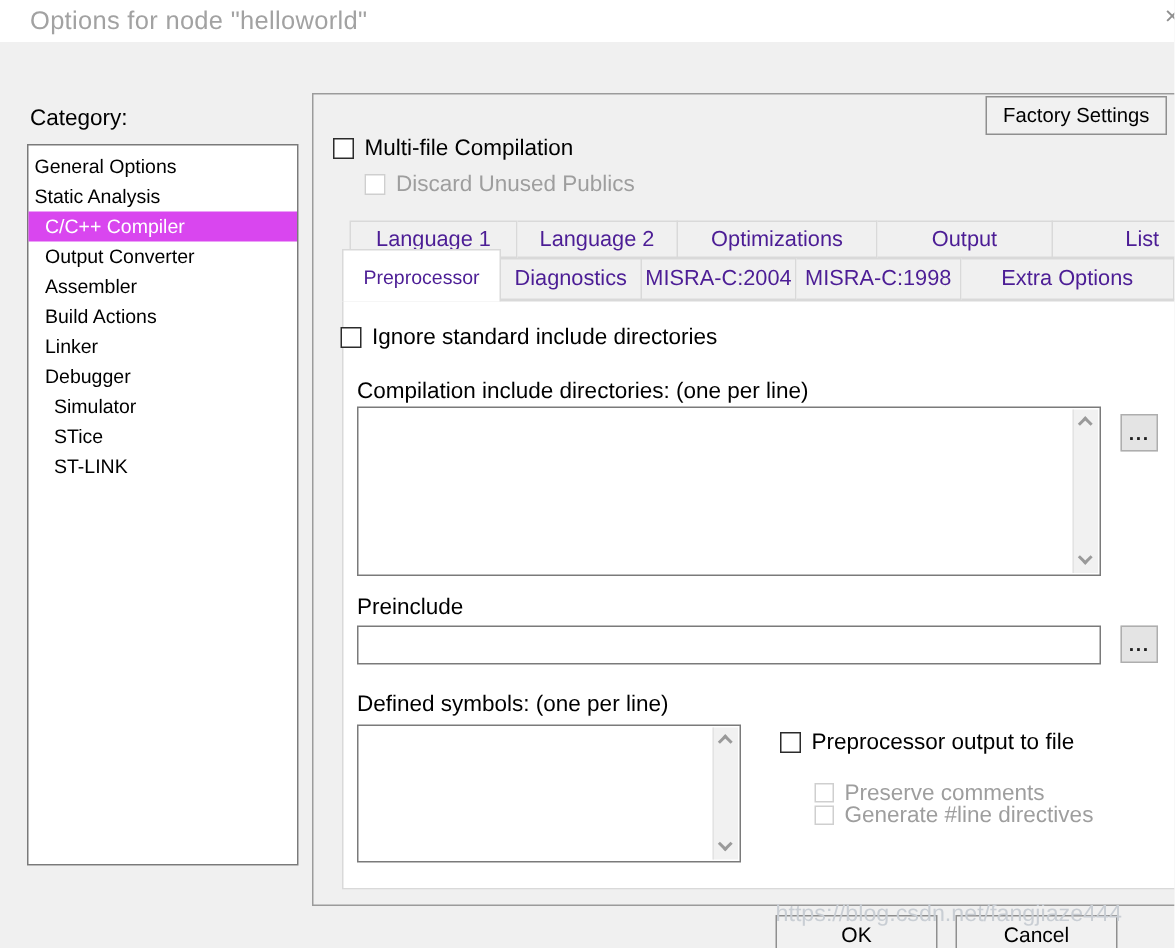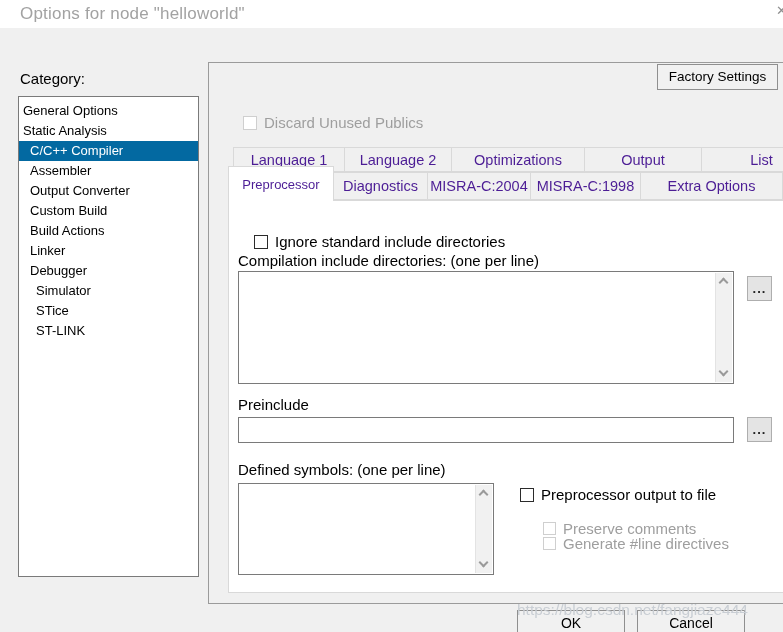--- a/index.html
+++ b/index.html
@@ -11,21 +11,21 @@
   .titlebar .title { position:absolute; left:20px; top:4px; font-size:17px; color:#a2a2a2; letter-spacing:.2px; }
   .titlebar .close { position:absolute; left:776px; top:3px; font-size:13px; color:#8f8f8f; cursor:default; }
 
   
   .category-label { position:absolute; left:20px; top:70px; font-size:15px; color:#000; }
   .listbox { position:absolute; left:18px; top:96px; width:181px; height:481px; background:#fff; border:1px solid #7a7a7a; padding-top:4px; }
   .list-item { height:20px; line-height:20px; font-size:13px; color:#000; white-space:nowrap; cursor:default; }
   .list-item.lvl0 { padding-left:4px; }
   .list-item.lvl1 { padding-left:11px; }
   .list-item.lvl2 { padding-left:17px; }
-  .list-item.selected { background:#0369a1; color:#fff; }
+  .list-item.selected { background:#d946ef; color:#fff; }
 
   
   .group-panel { position:absolute; left:208px; top:62px; width:583px; height:542px; border:1px solid #9b9b9b; background:#f0f0f0; }
 
   .btn { background:#f1f1f1; border:1px solid #8f8f8f; color:#000; text-align:center; cursor:default; }
   .factory-btn { position:absolute; left:657px; top:64px; width:121px; height:26px; font-size:13.5px; line-height:24px; }
 
   .cb-row { position:absolute; display:flex; align-items:center; gap:7px; cursor:default; }
   .cb-box { width:14px; height:14px; background:#fff; border:1px solid #2b2b2b; flex:0 0 auto; }
   .cb-label { font-size:15px; color:#000; white-space:nowrap; }
@@ -72,35 +72,38 @@
   <div class="titlebar">
     <span class="title">Options for node "helloworld"</span>
     <span class="close">✕</span>
   </div>
 
   <div class="category-label">Category:</div>
   <div class="listbox">
     <div class="list-item lvl0">General Options</div>
     <div class="list-item lvl0">Static Analysis</div>
     <div class="list-item lvl1 selected">C/C++ Compiler</div>
+    <div class="list-item lvl1">Output Converter</div>
     <div class="list-item lvl1">Assembler</div>
-    <div class="list-item lvl1">Output Converter</div>
-    <div class="list-item lvl1">Custom Build</div>
     <div class="list-item lvl1">Build Actions</div>
     <div class="list-item lvl1">Linker</div>
     <div class="list-item lvl1">Debugger</div>
     <div class="list-item lvl2">Simulator</div>
     <div class="list-item lvl2">STice</div>
     <div class="list-item lvl2">ST-LINK</div>
   </div>
 
   <div class="group-panel"></div>
 
   <button class="btn factory-btn">Factory Settings</button>
 
+  <div class="cb-row" style="left:222px; top:90px;">
+    <span class="cb-box"></span>
+    <span class="cb-label">Multi-file Compilation</span>
+  </div>
   <div class="cb-row disabled" style="left:243px; top:114px;">
     <span class="cb-box"></span>
     <span class="cb-label">Discard Unused Publics</span>
   </div>
 
   <div class="tab-row row1">
     <div class="tab" style="width:112px">Language 1</div>
     <div class="tab" style="width:107px">Language 2</div>
     <div class="tab" style="width:133px">Optimizations</div>
     <div class="tab" style="width:117px">Output</div>
@@ -109,21 +112,21 @@
   <div class="tab-row row2">
     <div class="tab active" style="width:106px">Preprocessor</div>
     <div class="tab" style="width:94px">Diagnostics</div>
     <div class="tab" style="width:103px">MISRA-C:2004</div>
     <div class="tab" style="width:110px">MISRA-C:1998</div>
     <div class="tab" style="width:142px">Extra Options</div>
   </div>
 
   <div class="tab-content"></div>
 
-  <div class="cb-row" style="left:254px; top:216px; z-index:2;margin-top:17px;">
+  <div class="cb-row" style="left:227px; top:216px; z-index:2;">
     <span class="cb-box"></span>
     <span class="cb-label">Ignore standard include directories</span>
   </div>
 
   <div class="field-label" style="left:238px; top:252px;">Compilation include directories: (one per line)</div>
 
   <div class="textbox" style="left:238px; top:271px; width:496px; height:113px;">
     <span></span>
     <div class="vscroll">
       <div class="scroll-arrow up">

